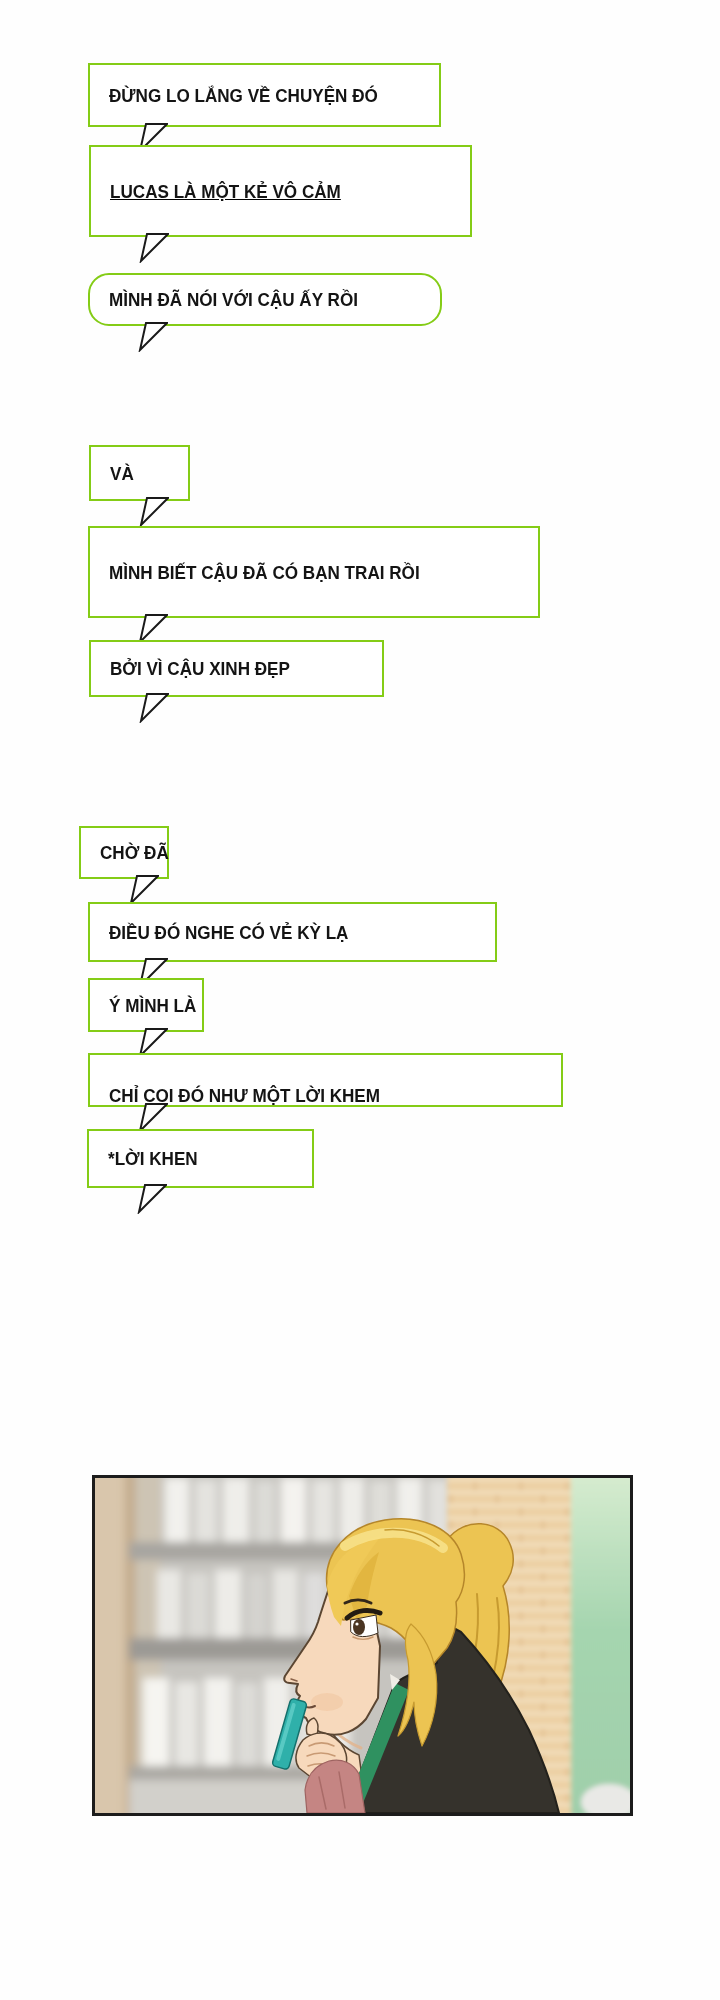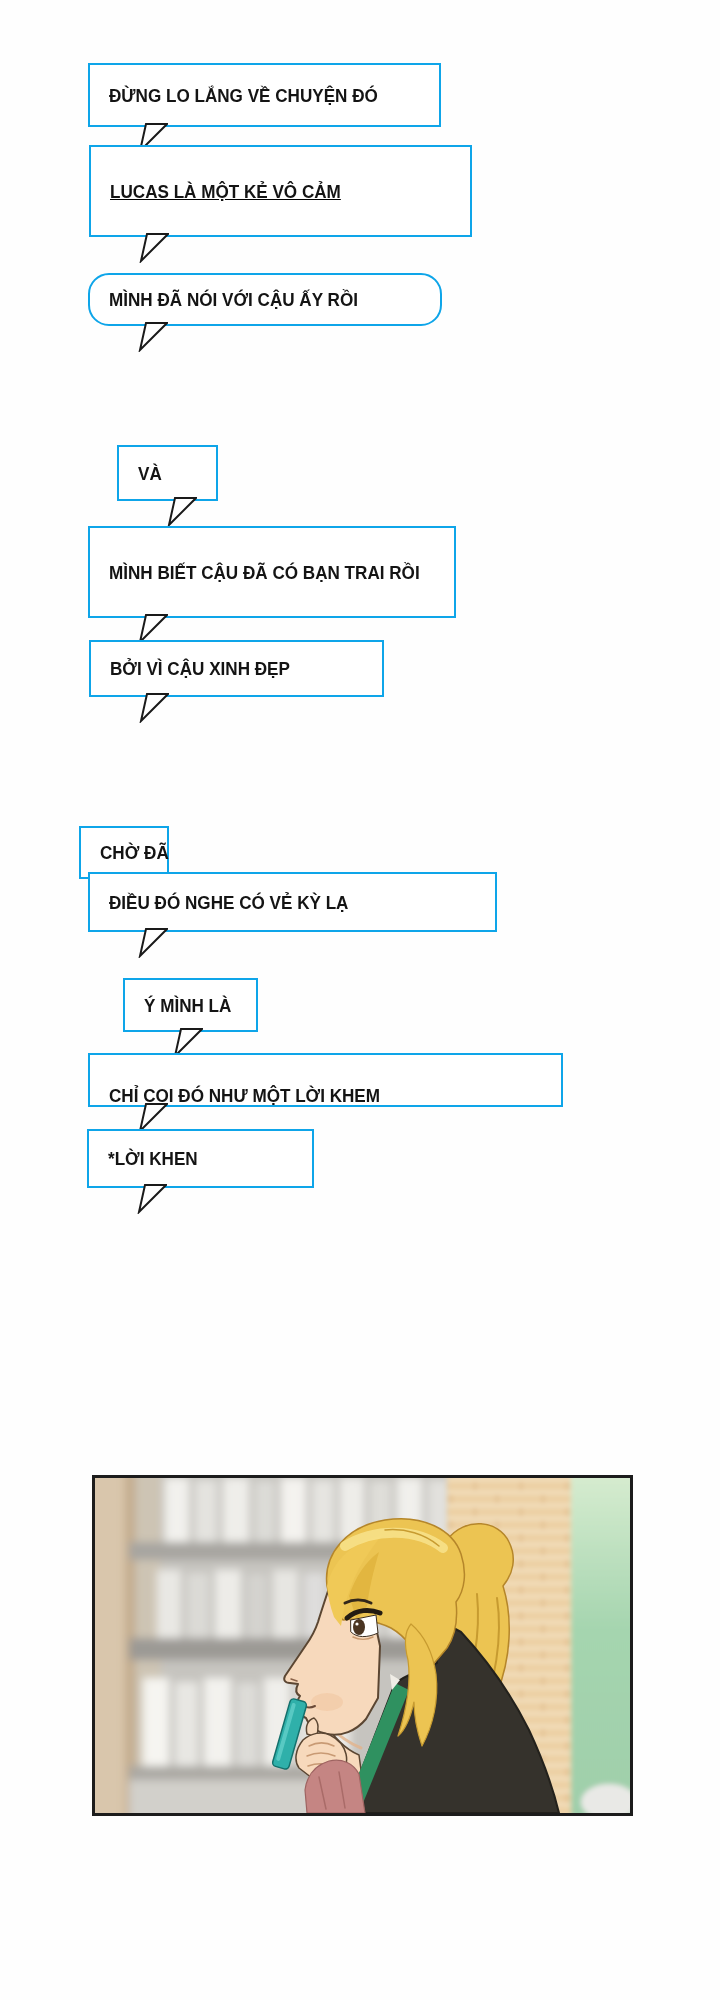--- a/index.html
+++ b/index.html
@@ -2,40 +2,40 @@
 <html><head>
 <meta charset="utf-8">
 <style>
   html,body{margin:0;padding:0;}
   body{
     width:720px;height:2000px;position:relative;background:#fefefe;
     font-family:"Liberation Sans","DejaVu Sans",sans-serif;
     overflow:hidden;
   }
   .bubble{
-    position:absolute;background:#ffffff;border:2px solid #0ea5e9;
+    position:absolute;background:#ffffff;border:2px solid #84cc16;
     box-sizing:border-box;display:flex;align-items:center;
     padding-left:19px;
   }
   .bubble .txt{
     font-weight:700;font-size:19px;line-height:1;color:#141414;
     white-space:nowrap;transform:scaleX(.9);transform-origin:left center;
     letter-spacing:0px;
   }
   .tail{position:absolute;left:44px;bottom:-28px;width:34px;height:30px;}
   
   .b1{left:88px;top:63px;width:353px;height:64px;}
   .b2{left:89px;top:145px;width:383px;height:92px;text-decoration:underline;}
   .b3{left:88px;top:273px;width:354px;height:53px;border-radius:21px;}
-  .b4{left:89px;top:445px;width:101px;height:56px;margin-left:28px;}
-  .b5{left:88px;top:526px;width:368px;height:92px;}
+  .b4{left:89px;top:445px;width:101px;height:56px;}
+  .b5{left:88px;top:526px;width:452px;height:92px;}
   .b6{left:89px;top:640px;width:295px;height:57px;}
   .b7{left:79px;top:826px;width:90px;height:53px;}
-  .b8{left:88px;top:872px;width:409px;height:60px;}
-  .b9{left:88px;top:978px;width:135px;height:54px;margin-left:35px;}
+  .b8{left:88px;top:902px;width:409px;height:60px;}
+  .b9{left:88px;top:978px;width:116px;height:54px;}
   .b10{left:88px;top:1053px;width:475px;height:54px;align-items:flex-end;}
   .b11{left:87px;top:1129px;width:227px;height:59px;}
   .panel{
     position:absolute;left:92px;top:1475px;width:541px;height:341px;
     border:3px solid #1c1c1c;box-sizing:border-box;background:#c6c4bf;
     overflow:hidden;
   }
 </style>
 </head>
 <body>

